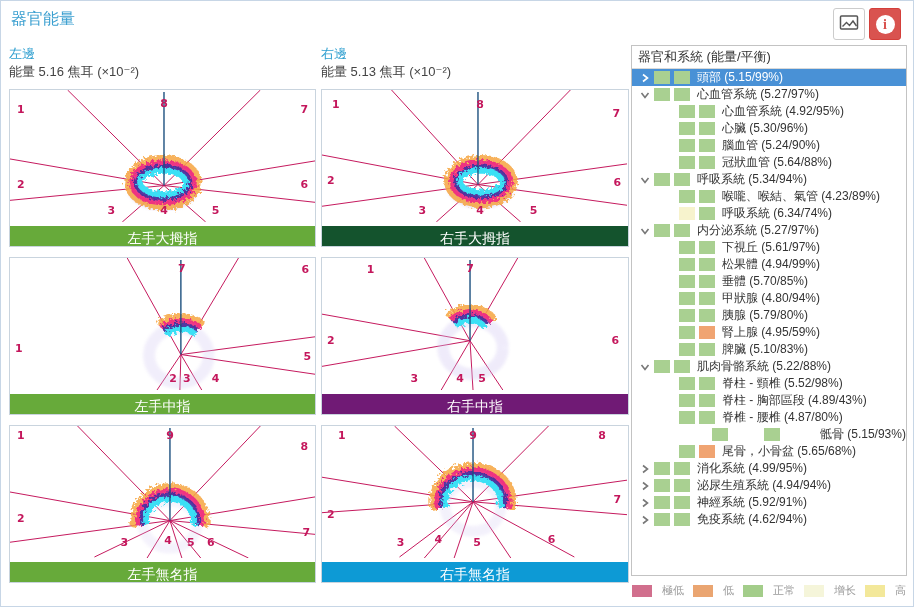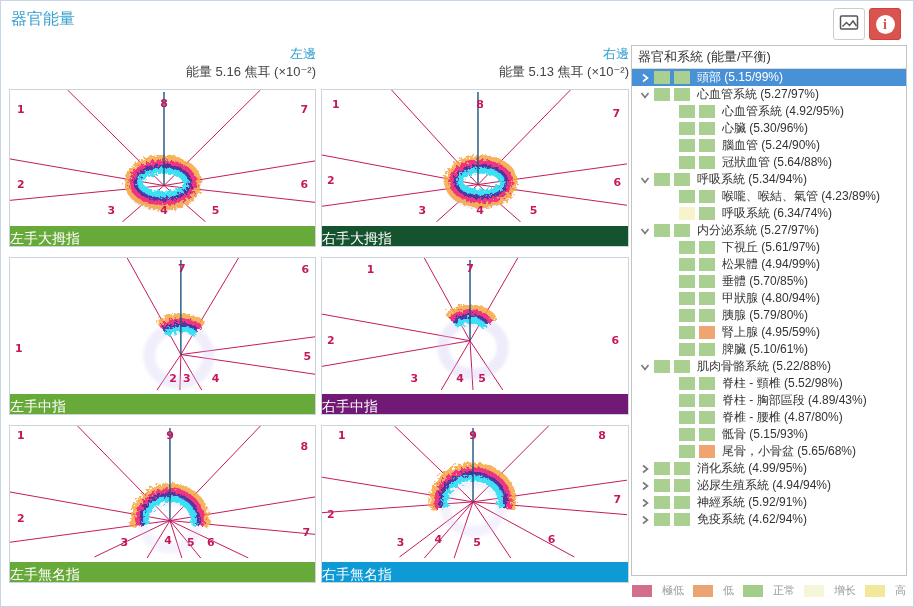--- a/index.html
+++ b/index.html
@@ -10,26 +10,26 @@
   .btns button{cursor:pointer;padding:0;}
   .btn-img{width:32px;height:32px;background:#fff;border:1px solid #ccc;border-radius:3px;
            display:flex;align-items:center;justify-content:center;}
   .btn-info{width:32px;height:32px;background:#d9534f;border:1px solid #d43f3a;border-radius:3px;
             display:flex;align-items:center;justify-content:center;}
   .info-circle{width:19px;height:19px;border-radius:50%;background:#fff;color:#d9534f;font-weight:bold;
                font-size:14px;line-height:19px;text-align:center;font-family:"Liberation Serif",serif;}
   .charts{position:absolute;left:8px;top:40px;width:620px;}
   .main-header{text-align:center;font-size:14px;color:#2d9ecf;height:18px;}
   .col-headers{display:flex;margin-top:4px;}
-  .colh{text-align:right;}
+  .colh{text-align:left;}
   .colh .side-label{font-size:13px;color:#2d9ecf;height:18px;}
   .colh .energy-label{font-size:13px;color:#444;height:20px;}
   .panel-grid{display:grid;grid-template-columns:307px 308px;column-gap:5px;row-gap:10px;margin-top:6px;}
   .panel{width:100%;height:158px;border:1px solid #c9d4de;box-sizing:border-box;background:#fff;overflow:hidden;}
-  .panel .bar{height:24px;line-height:24px;text-align:left;color:#fff;font-size:14px;}
+  .panel .bar{height:24px;line-height:24px;text-align:center;color:#fff;font-size:14px;}
   .num{fill:#c4175c;font-size:11px;font-weight:bold;font-family:"DejaVu Sans",sans-serif;}
   .sidebar{position:absolute;left:630px;top:44px;width:276px;height:531px;border:1px solid #c3c3c3;
            box-sizing:border-box;background:#fff;overflow:hidden;}
   .sidebar-header{height:22px;line-height:22px;padding:0 6px;font-size:13px;color:#333;border-bottom:1px solid #d9d9d9;}
   .trow{height:17px;display:flex;align-items:center;font-size:12px;color:#333;}
   .trow.sel{background:#4991d6;color:#fff;}
   .chev{width:18px;display:flex;justify-content:center;flex:none;}
   .sq{width:16px;height:13px;margin-right:4px;flex:none;}
   .tlabel{margin-left:3px;white-space:nowrap;}
   .legend{position:absolute;left:630px;top:582px;width:276px;display:flex;justify-content:center;gap:9px;align-items:center;}
@@ -399,21 +399,21 @@
         <div class="trow" style="padding-left: 29px;">
           <span class="chev"></span>
           <span class="sq" style="background:#a9d091"></span>
           <span class="sq" style="background:#f0a472"></span>
           <span class="tlabel">腎上腺 (4.95/59%)</span>
         </div>
         <div class="trow" style="padding-left: 29px;">
           <span class="chev"></span>
           <span class="sq" style="background:#a9d091"></span>
           <span class="sq" style="background:#a9d091"></span>
-          <span class="tlabel">脾臟 (5.10/61%)</span>
+          <span class="tlabel">脾臟 (5.10/83%)</span>
         </div>
         <div class="trow" style="padding-left: 4px;">
           <span class="chev">
             <svg width="12" height="12" viewBox="0 0 12 12">
               <polyline points="2.5,4 6,8.5 9.5,4" fill="none" stroke="#777777" stroke-width="1.6"></polyline>
             </svg>
           </span>
           <span class="sq" style="background:#a9d091"></span>
           <span class="sq" style="background:#a9d091"></span>
           <span class="tlabel">肌肉骨骼系統 (5.22/88%)</span>
@@ -429,21 +429,21 @@
           <span class="sq" style="background:#a9d091"></span>
           <span class="sq" style="background:#a9d091"></span>
           <span class="tlabel">脊柱 - 胸部區段 (4.89/43%)</span>
         </div>
         <div class="trow" style="padding-left: 29px;">
           <span class="chev"></span>
           <span class="sq" style="background:#a9d091"></span>
           <span class="sq" style="background:#a9d091"></span>
           <span class="tlabel">脊椎 - 腰椎 (4.87/80%)</span>
         </div>
-        <div class="trow" style="padding-left: 29px;">
+        <div class="trow" style="padding-left: 29px; justify-content: space-between;">
           <span class="chev"></span>
           <span class="sq" style="background:#a9d091"></span>
           <span class="sq" style="background:#a9d091"></span>
           <span class="tlabel">骶骨 (5.15/93%)</span>
         </div>
         <div class="trow" style="padding-left: 29px;">
           <span class="chev"></span>
           <span class="sq" style="background:#a9d091"></span>
           <span class="sq" style="background:#f0a472"></span>
           <span class="tlabel">尾骨，小骨盆 (5.65/68%)</span>

